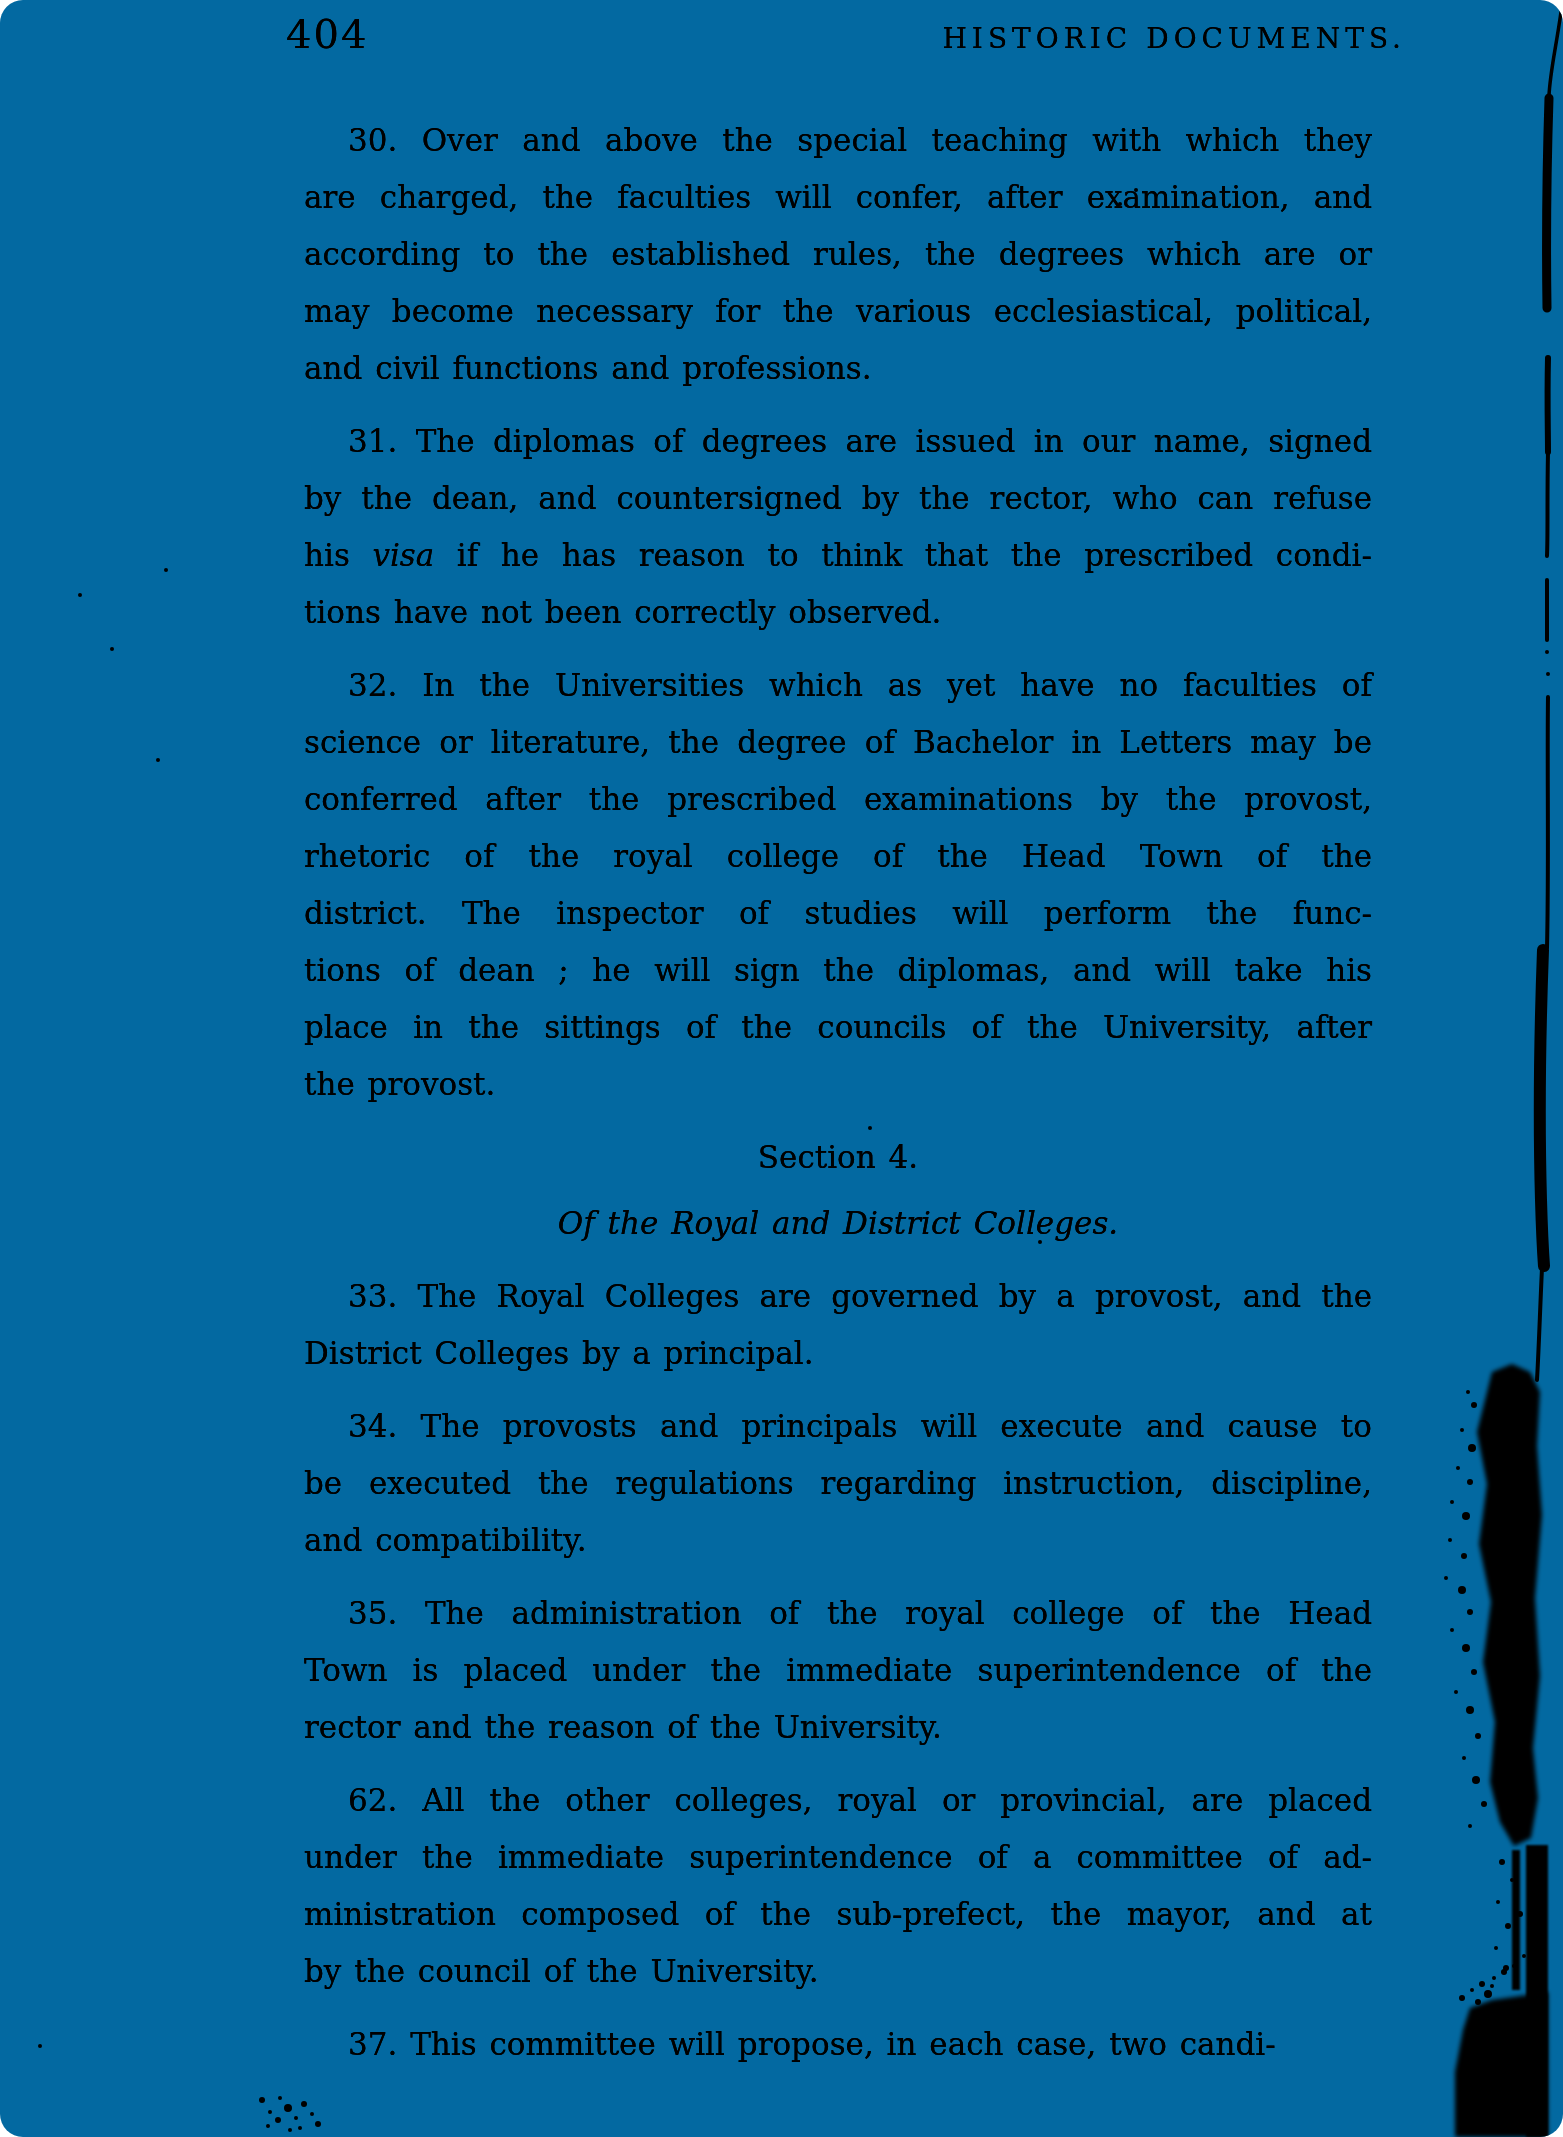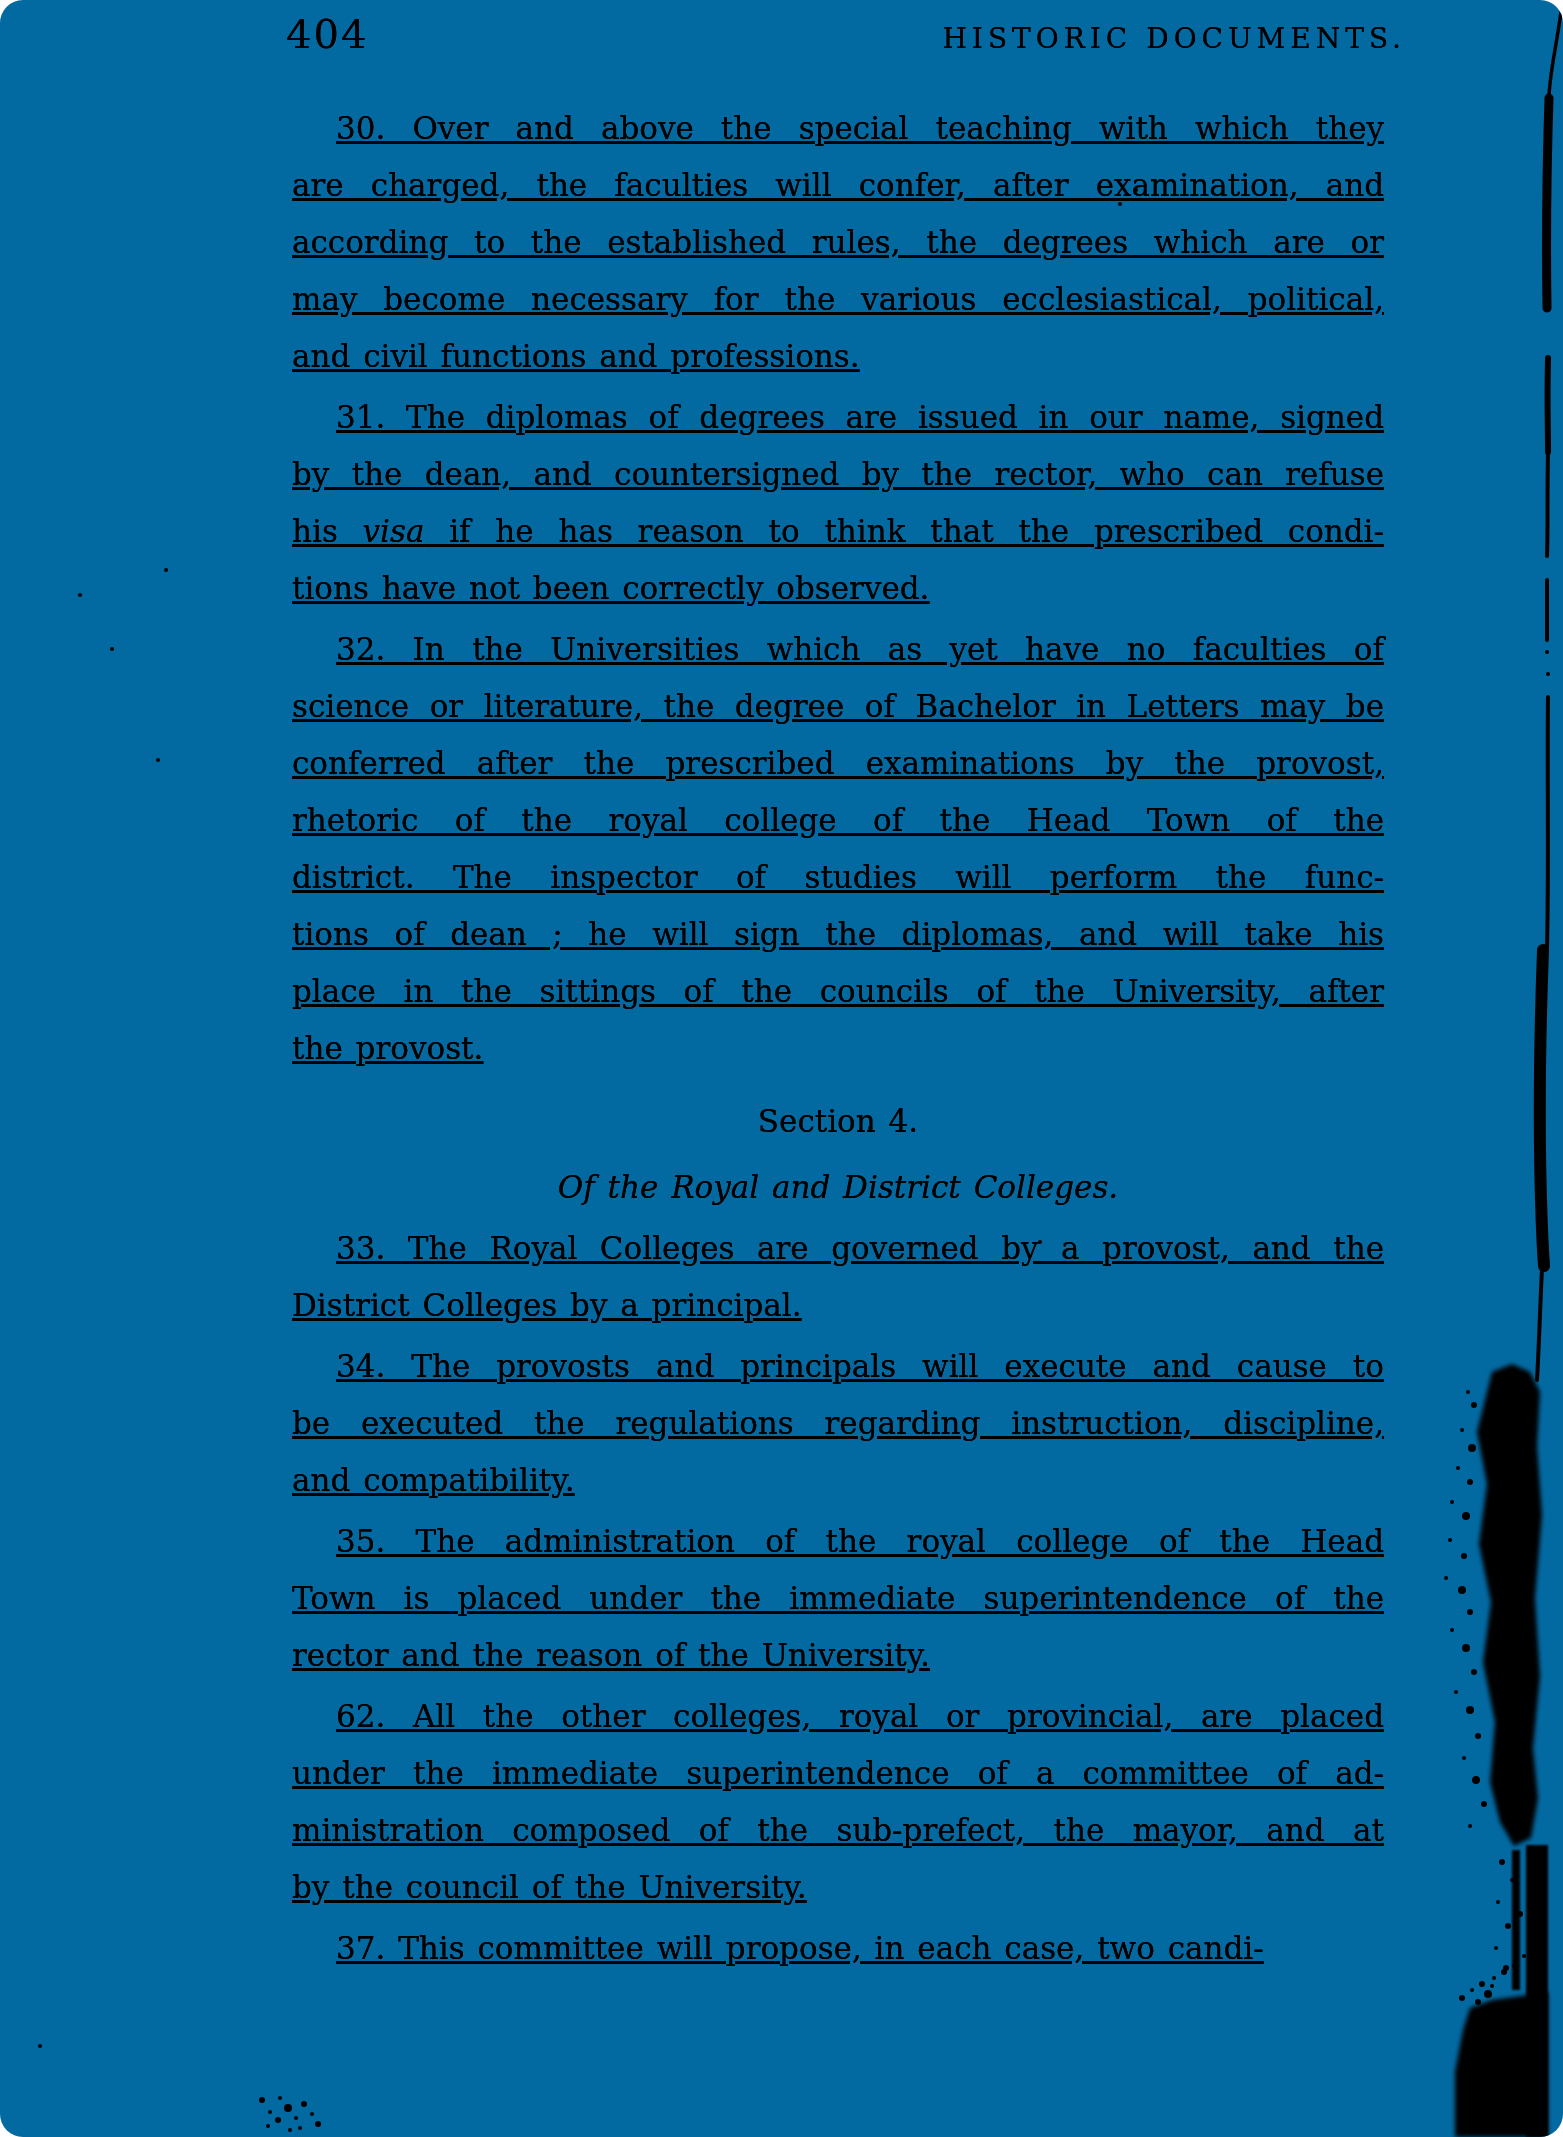--- a/index.html
+++ b/index.html
@@ -14,21 +14,21 @@
     letter-spacing:2px;text-shadow:0 0 .6px #000;
   }
   .runtitle{
     position:absolute;left:306px;top:25px;width:1100px;text-align:right;
     font-size:28px;letter-spacing:5px;line-height:1;text-shadow:0 0 .5px #000;
   }
   .textblock{
     position:absolute;left:288px;top:96px;width:1100px;
     font-size:31px;line-height:57px;word-spacing:3px;text-shadow:0 0 .5px #000;
   }
-  .para{margin:4px;text-decoration:underline;}
+  .para{margin:16px;}
   .line{text-align:justify;text-align-last:justify;white-space:normal;}
   .line.first{text-indent:44px;}
   .line.last{text-align-last:left;}
   .sec-head{margin-top:16px;text-align:center;}
   .sec-sub{margin-top:9px;text-align:center;font-style:italic;}
   svg.artifacts{position:absolute;left:0;top:0;pointer-events:none;}
 </style>
 </head>
 <body>
 

